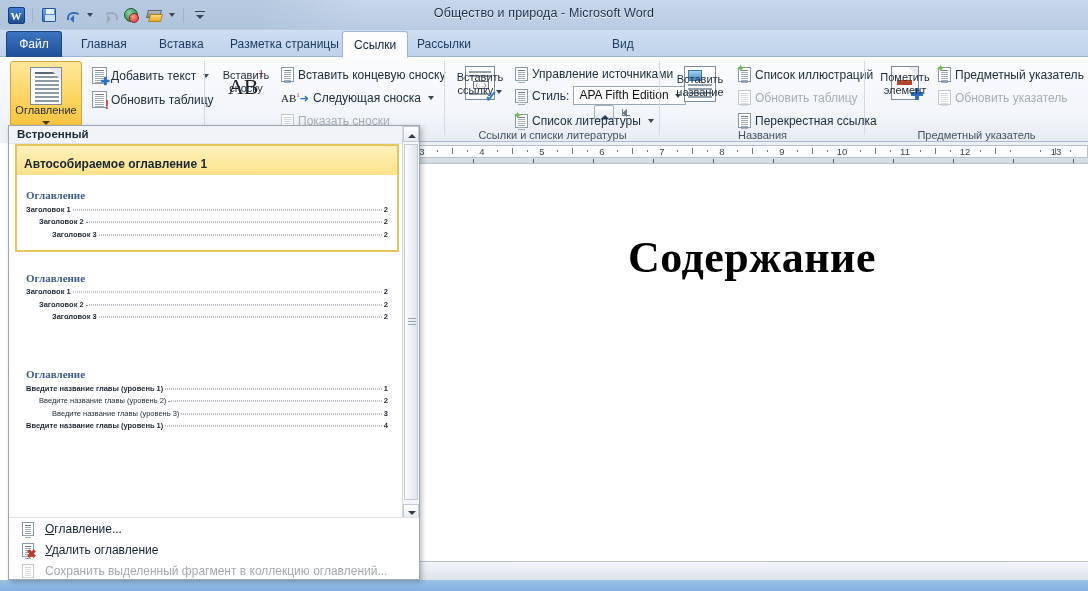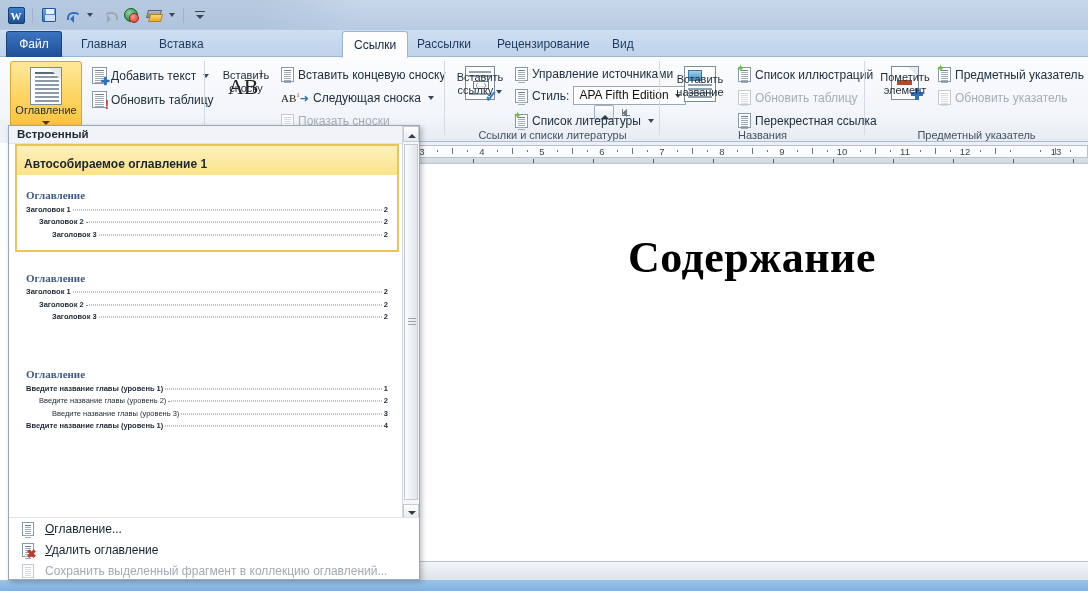--- a/index.html
+++ b/index.html
@@ -343,20 +343,21 @@
     position:absolute;left:0;top:125px;width:8px;height:18px;background:#eef1f5;
   }
 </style>
 </head>
 <body>
 
 <div id="app">
 
   <div class="titlebar">
     <div class="blurbg"></div>
+    <div class="title-text">Общество и природа  -  Microsoft Word</div>
 
     <div class="qat">
       <div class="btn">
         <div class="wlogo">W</div>
       </div>
       <div class="sep"></div>
       <div class="btn">
           <div class="ic-save"></div>
         </div>
       <div class="btn">
@@ -381,23 +382,23 @@
       <div class="btn">
           <div class="bar-caret"></div>
         </div>
     </div>
   </div>
 
   <div class="tabstrip">
     <div class="tab file" style="left:6px;width:56px;text-align:center">Файл</div>
     <div class="tab" style="left:70px">Главная</div>
     <div class="tab" style="left:148px">Вставка</div>
+    <div class="tab" style="left:219px">Разметка страницы</div>
     <div class="tab active" style="left:342px">Ссылки</div>
     <div class="tab" style="left:406px">Рассылки</div>
-    <div class="tab" style="left:486px">Рецензирование</div>
     <div class="tab" style="left:601px">Вид</div>
   </div>
 
   <div class="ribbon">
 
     <div class="rgroup" style="left:0;width:205px">
       <div class="bigbtn selected" style="left:10px;width:72px;height:68px">
         <div class="tocicon"></div>
         <div class="blabel" style="bottom:12px">Оглавление</div>
         <div style="position:absolute;left:50%;margin-left:-4px;bottom:3px;width:0;height:0;border-left:4px solid transparent;border-right:4px solid transparent;border-top:4px solid #4a3a12"></div>

